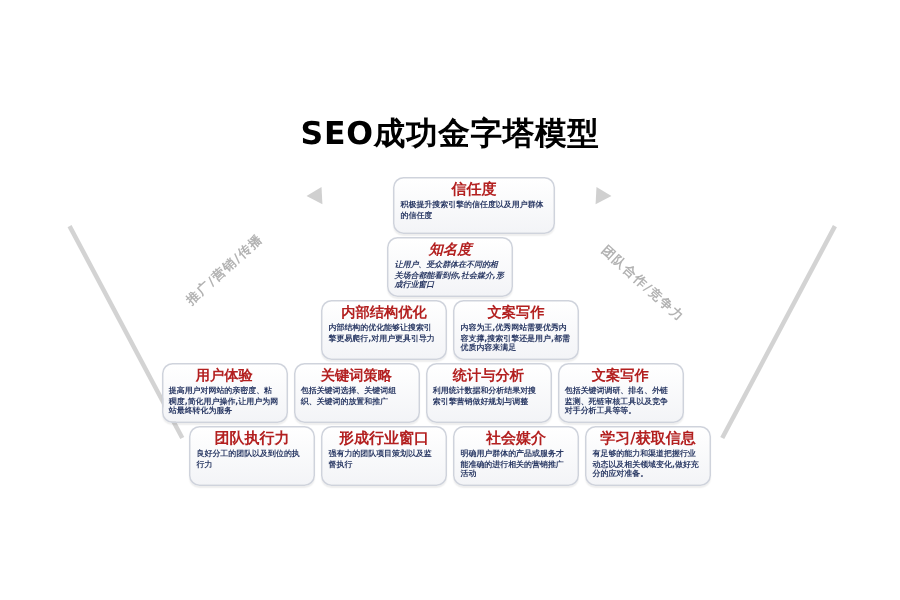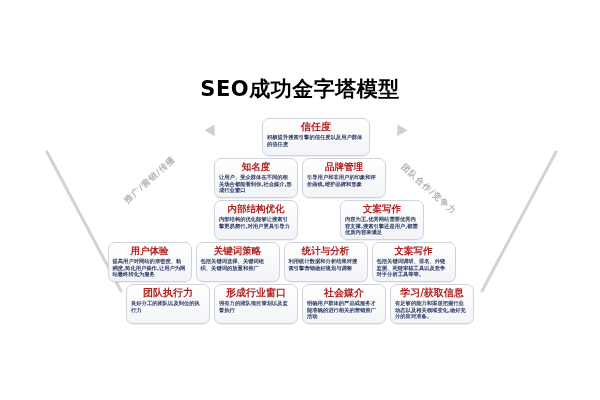--- a/index.html
+++ b/index.html
@@ -78,24 +78,24 @@
     line-height: 6.6px;
     color: #2c3b66;
     text-align: left;
     font-weight: bold;
     margin-top: 1px;
     padding: 0 1px;
   }
   
   #tier1 { top: 118px; left: 16px; width: 600px; height: 38px; }
   #tier1 .card { width: 108px; height: 38px; }
-  #tier2 { top: 158px; left: 0; width: 600px; height: 40px; }
+  #tier2 { top: 158px; left: 0; width: 600px; height: 40px; font-style: italic; }
   #tier2 .card { width: 84px; height: 40px; }
   #tier3 { top: 200px; left: 0; width: 600px; height: 40px; }
-  #tier3 .card { width: 84px; height: 40px; margin-left: 38px; }
+  #tier3 .card { width: 84px; height: 40px; }
   #tier4 { top: 242px; left: 0; width: 563px; height: 40px; }
   #tier4 .card { width: 84px; height: 40px; }
   #tier5 { top: 284px; left: 0; width: 600px; height: 40px; justify-content: center; }
   #tier5 .card { width: 84px; height: 40px; }
   #tier1 .hd { font-size: 10px; }
   #tier5 .hd { font-size: 10px; }
 </style>
 </head>
 <body>
 
@@ -115,24 +115,20 @@
     <div class="card">
       <div class="hd">信任度</div>
       <div class="bd">积极提升搜索引擎的信任度以及用户群体的信任度</div>
     </div>
   </div>
 
   <div class="tier" id="tier2">
     <div class="card">
       <div class="hd">知名度</div>
       <div class="bd">让用户、受众群体在不同的相关场合都能看到你,社会媒介,形成行业窗口</div>
-    </div>
-    <div class="card">
-      <div class="hd">品牌管理</div>
-      <div class="bd">引导用户和非用户的印象和评价曲线,维护品牌和形象</div>
     </div>
   </div>
 
   <div class="tier" id="tier3">
     <div class="card">
       <div class="hd">内部结构优化</div>
       <div class="bd">内部结构的优化能够让搜索引擎更易爬行,对用户更具引导力</div>
     </div>
     <div class="card">
       <div class="hd">文案写作</div>

